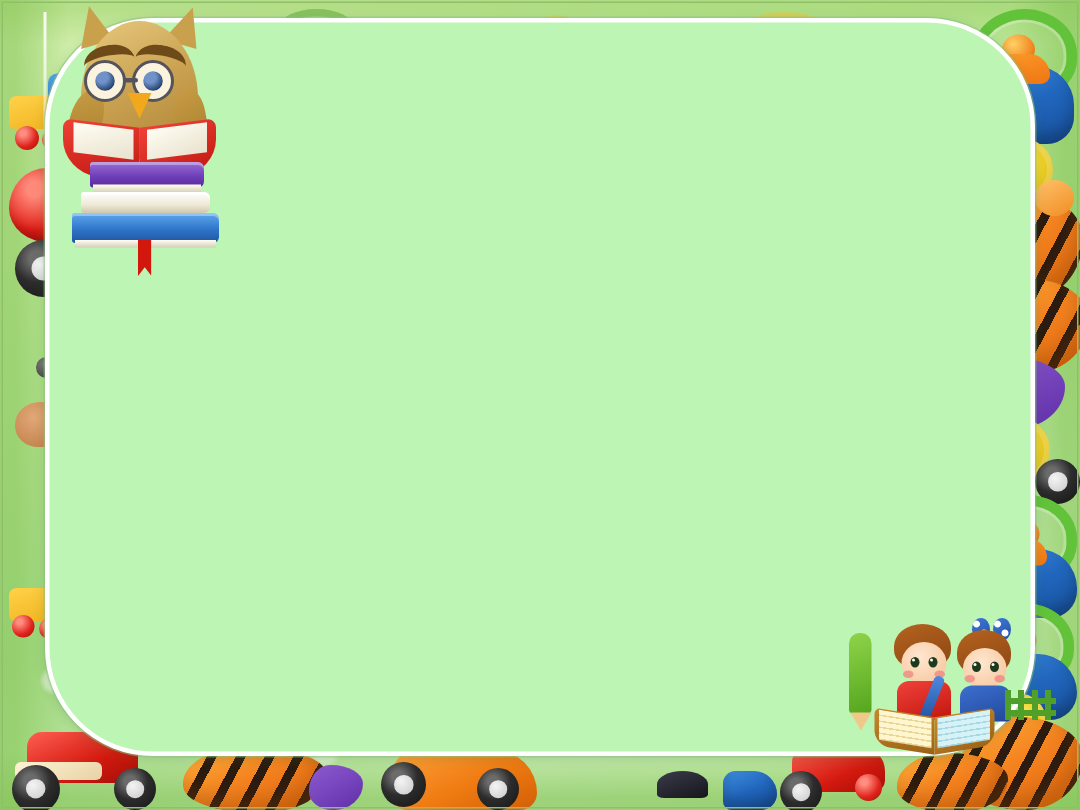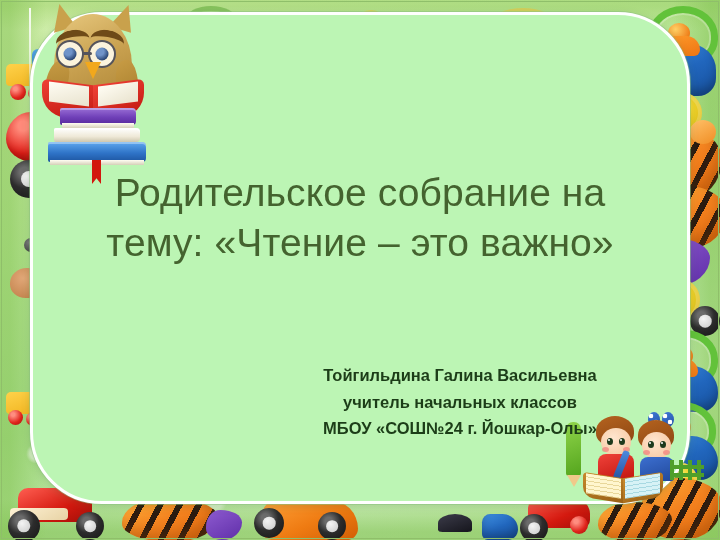--- a/index.html
+++ b/index.html
@@ -624,22 +624,15 @@
     <div class="fence"></div>
 
     <div class="open-book">
       <div class="cover l"></div>
       <div class="cover r"></div>
       <div class="pg l"></div>
       <div class="pg r"></div>
     </div>
   </div>
 
-  <div class="title">Родительское собрание на
-тему: «Чтение – это важно»</div>
-
-  <div class="byline">
-    <div>Тойгильдина Галина Васильевна</div>
-    <div>учитель начальных классов</div>
-    <div>МБОУ «СОШ№24 г. Йошкар-Олы»</div>
-  </div>
+
 
 </div>
 
 </body></html>

